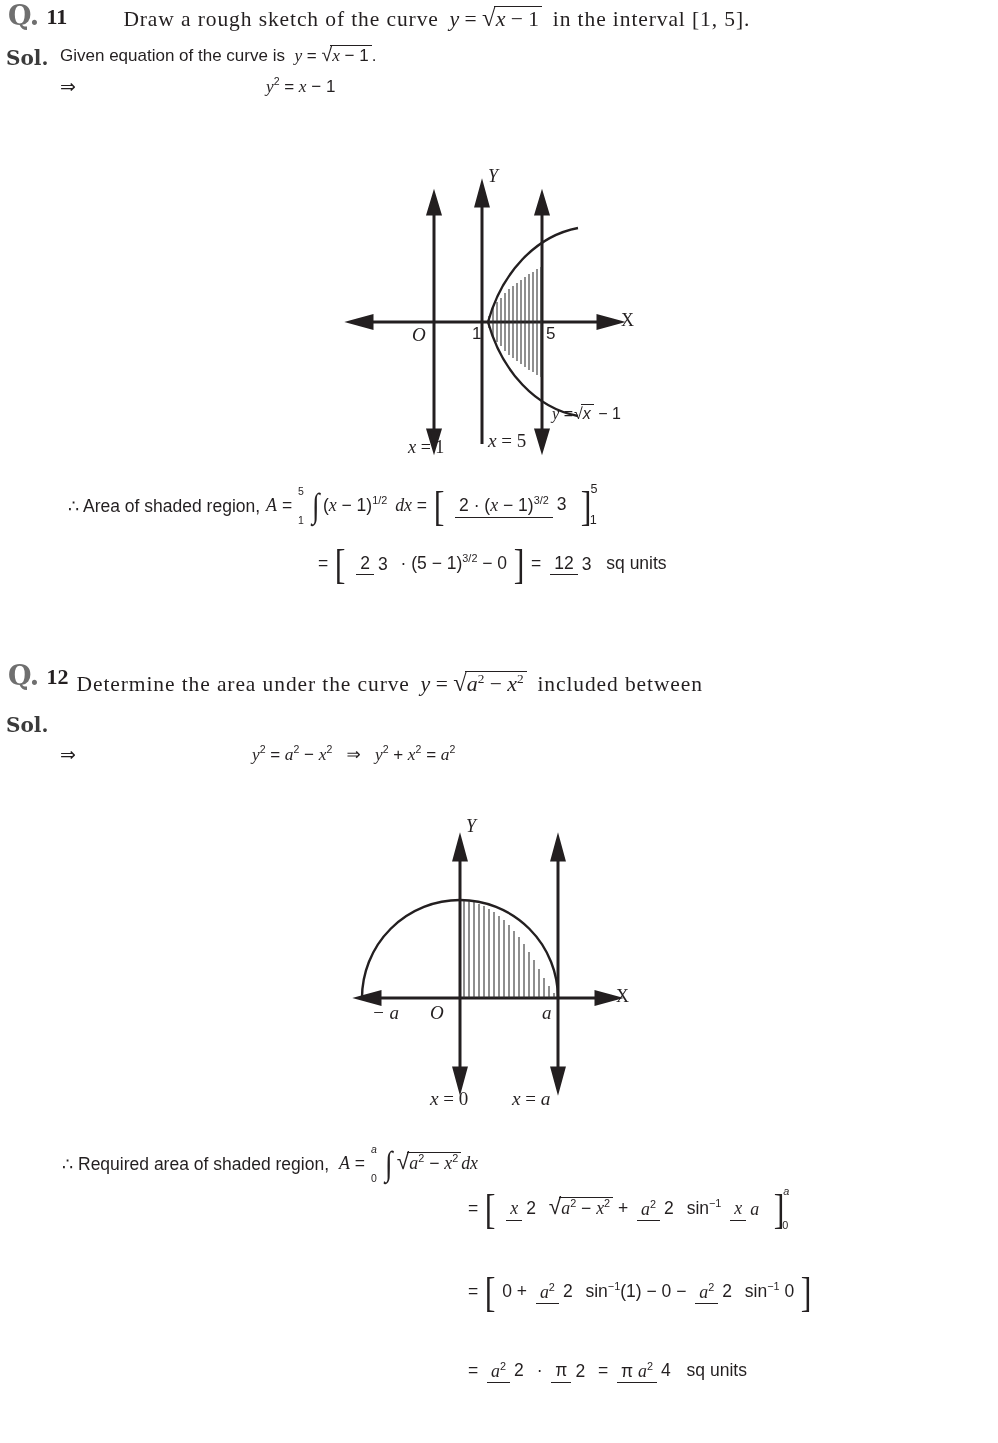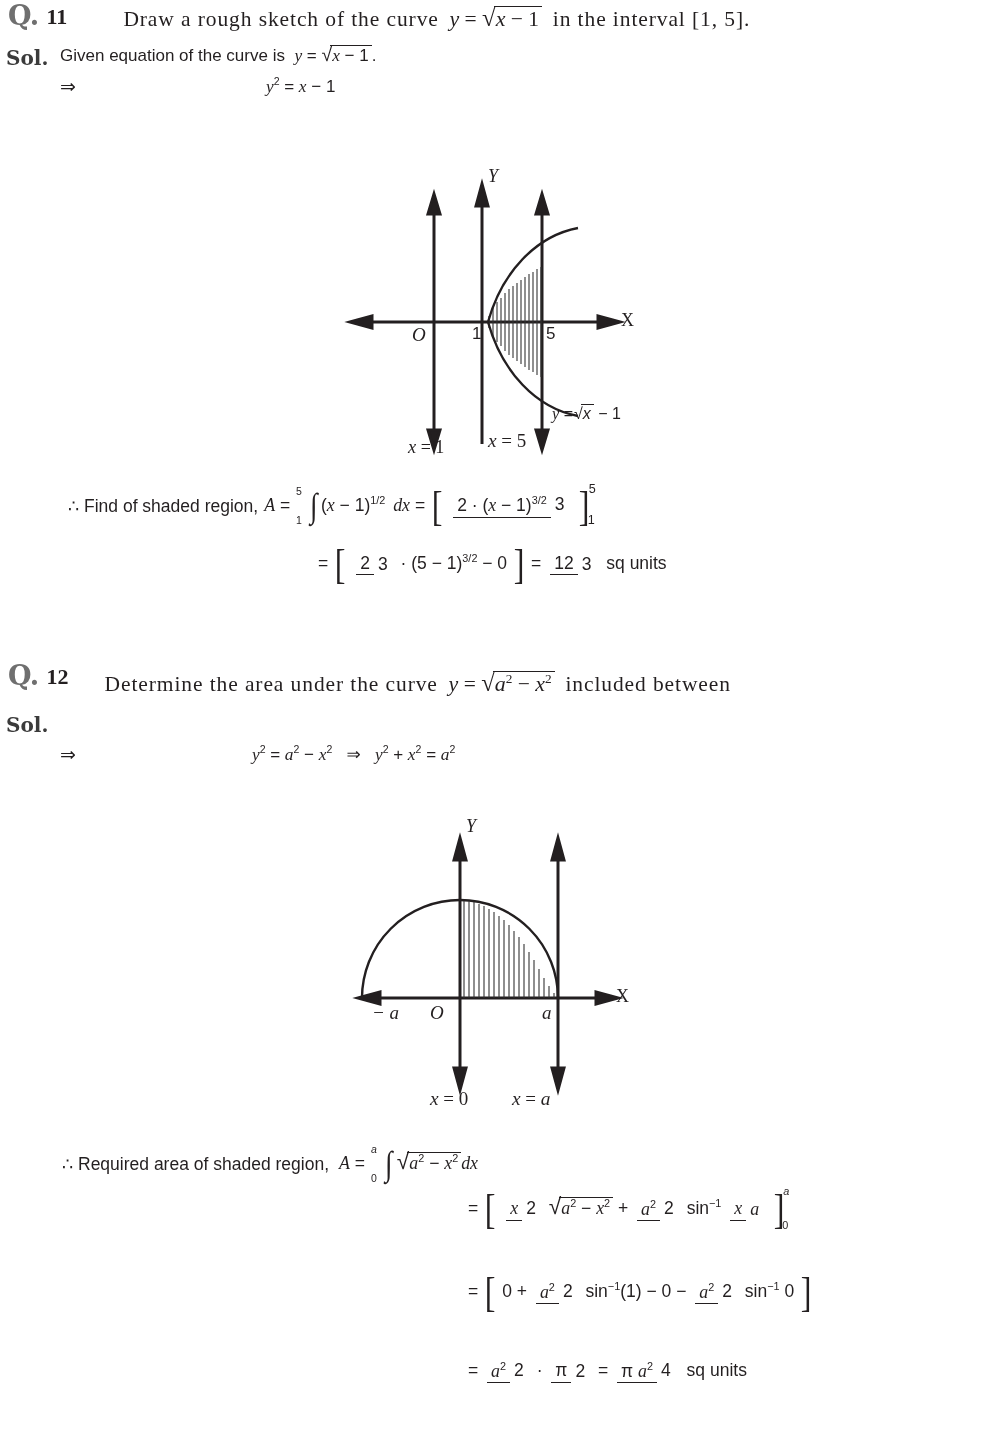--- a/index.html
+++ b/index.html
@@ -241,21 +241,21 @@
       </div>
       <div style="position:absolute; left:78px; top:265px; font-family:'Liberation Serif',serif; font-size:18px;">
         <span class="mi">x</span> = 1
       </div>
       <div style="position:absolute; left:158px; top:258px; font-family:'Liberation Serif',serif; font-size:19px;">
         <span class="mi">x</span> = 5
       </div>
     </div>
 
     <div class="eqline" style="position:absolute; left:68px; top:486px;">
-      <span>∴  Find of shaded region,</span>
+      <span>∴  Area of shaded region,</span>
       <span style="margin-left:6px;">
         <span class="mi">A</span> =
         <span class="lim">
             <span class="up">5</span>
             <span class="lo">1</span>
           </span>
         <span class="intsign">∫</span>
         <span style="margin-left:-2px;">(<span class="mi">x</span> − 1)<sup class="sm">1/2</sup></span>
         <span class="mi" style="margin-left:3px;">dx</span> =
         <span class="bigbrk">[</span>
@@ -286,21 +286,21 @@
       </span>
     </div>
   </div>
 
   <div class="q-block" style="top:660px;">
 
     <div class="q-head">
       <span class="q-marker">Q.</span>
       <span class="q-num">12</span>
       <span class="q-text">
-        <span style="display:inline-block;width:100%;margin-left:28px;">
+        <span style="display:inline-block;width:100%;">
           <span style="letter-spacing:0.9px;">Determine the area under the curve</span>
           &nbsp;<span class="mi">y</span> =
           <span class="sqrt"><span class="rad">√</span><span class="body"><span class="mi">a</span><sup class="sm">2</sup> − <span class="mi">x</span><sup class="sm">2</sup></span></span>
           &nbsp;<span style="letter-spacing:0.9px;">included between</span>
         </span>
       </span>
     </div>
 
     <div class="sol-row" style="margin-top:12px;">
       <span class="sol-marker">Sol.</span>

